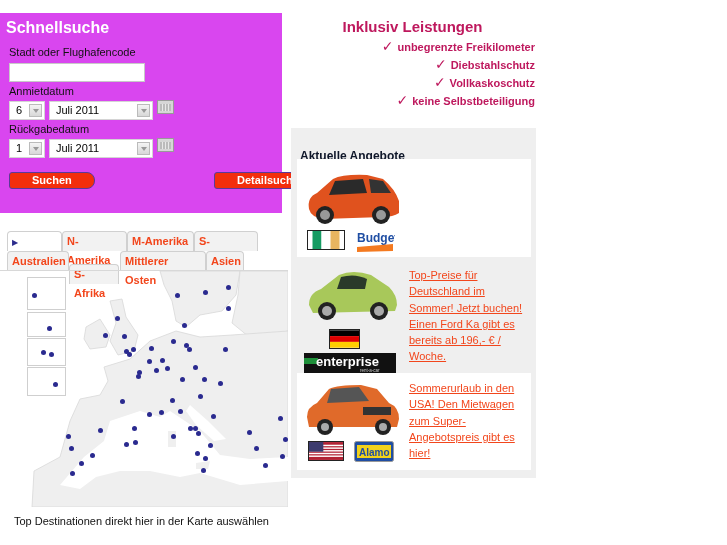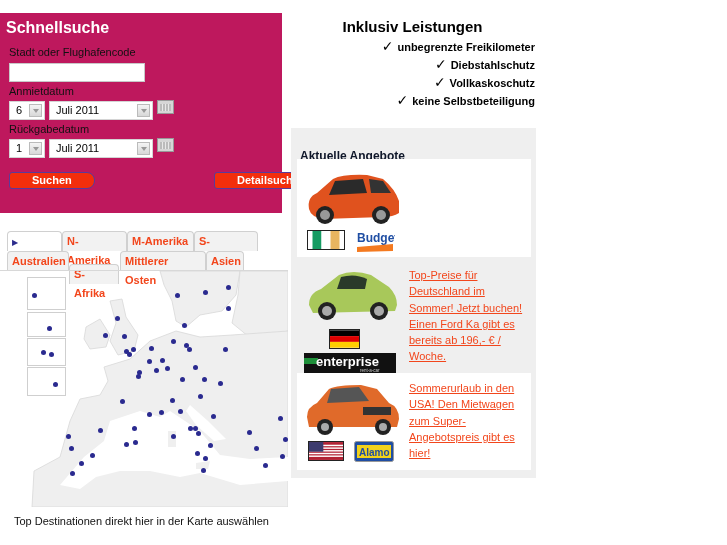--- a/index.html
+++ b/index.html
@@ -1,31 +1,31 @@
 <!DOCTYPE html>
 <html><head>
 <meta charset="utf-8">
 <style>
   * { box-sizing: border-box; margin: 0; padding: 0; }
   body { width: 727px; height: 545px; background: #ffffff; font-family: "Liberation Sans", "DejaVu Sans", sans-serif; position: relative; overflow: hidden; color: #000; }
 
   
-  .qs { position: absolute; left: 0; top: 13px; width: 282px; height: 200px; background: #be185d; }
+  .qs { position: absolute; left: 0; top: 13px; width: 282px; height: 200px; background: #d946ef; }
   .qs-title { position: absolute; left: 6px; top: 6px; font-size: 16px; font-weight: bold; color: #ffffff; }
   .qs-label { position: absolute; left: 9px; font-size: 11px; color: #111; }
   .qs-input { position: absolute; left: 9px; top: 50px; width: 136px; height: 19px; background: #fff; border: 1px solid #c8c8c8; font-size: 11px; padding: 0 3px; }
   .sel { position: absolute; height: 19px; background: #fff; border: 1px solid #d4d4d4; font-size: 11px; line-height: 17px; padding-left: 6px; }
   .sel .arr { position: absolute; right: 2px; top: 2px; width: 13px; height: 13px; background: linear-gradient(#f4f4f4,#d8d8d8); border: 1px solid #bbb; }
   .sel .arr::after { content: ""; position: absolute; left: 3px; top: 4px; border-left: 3px solid transparent; border-right: 3px solid transparent; border-top: 4px solid #999; }
   .cal { position: absolute; width: 17px; height: 14px; background: #d6d6d6; border: 1px solid #999; }
   .cal::before { content: ""; position: absolute; left: 2px; top: 3px; width: 11px; height: 7px; background: repeating-linear-gradient(90deg,#bbb 0 2px,#e8e8e8 2px 3px); }
   .btn-red { position: absolute; height: 17px; background: #f32e0c; color: #fff; font-weight: bold; font-size: 11px; line-height: 15px; padding: 0 22px; border: 1px solid #5a3a9a; border-radius: 3px 8px 8px 3px; }
 
   
-  .incl { position: absolute; left: 290px; top: 18px; width: 245px; text-align: center; color: #000000; }
+  .incl { position: absolute; left: 290px; top: 18px; width: 245px; text-align: center; color: #be185d; }
   .incl-title { font-size: 15px; font-weight: bold; margin-bottom: 3px; }
   .incl-item { font-size: 11px; font-weight: bold; line-height: 17px; text-align: right; }
   .incl-item .chk { font-size: 14px; margin-right: 4px; }
 
   
   .offers { position: absolute; left: 291px; top: 128px; width: 245px; height: 350px; background: #efefef; }
   .offers-title { position: absolute; left: 9px; top: 10px; font-size: 12px; font-weight: bold; color: #0f172a; margin-top: 11px; }
   .offer { position: absolute; left: 6px; width: 234px; }
   .offer.white { background: #fff; }
   .offer-link { position: absolute; left: 112px; font-size: 11px; line-height: 16.3px; color: #f2461c; text-decoration: underline; width: 120px; }

